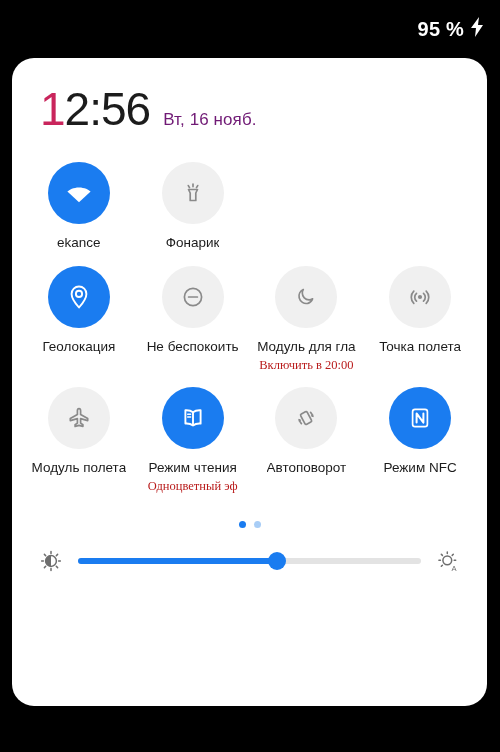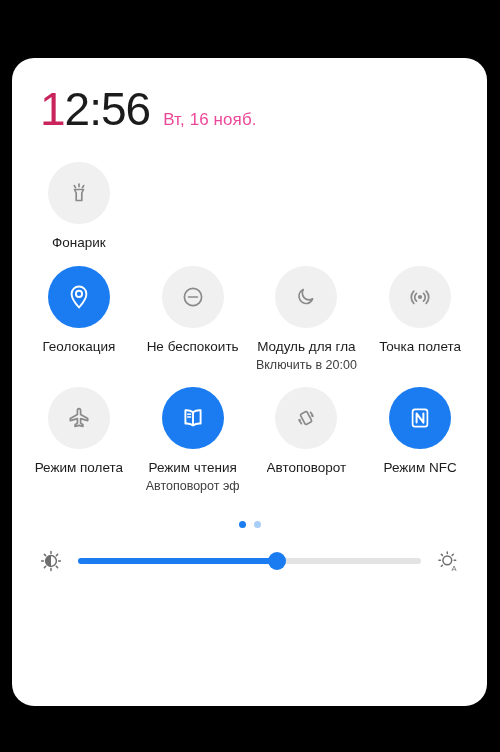--- a/index.html
+++ b/index.html
@@ -71,21 +71,21 @@
     font-weight: normal;
     color: #1c1c1c;
     letter-spacing: -1px;
     line-height: 1;
   }
   .clock-time .hh-first {
     color: #c9255c;
   }
   .clock-date {
     font-size: 17px;
-    color: #ec4899;
+    color: #701a75;
     margin-left: 13px;
     letter-spacing: 0.1px;
   }
 
   
   .tiles {
     padding: 16px 10px 0 10px;
   }
   .tile-row {
     display: flex;
@@ -118,26 +118,27 @@
     color: #1c1c1c;
     text-align: center;
     white-space: nowrap;
     overflow: hidden;
     max-width: 116px;
     line-height: 1.25;
   }
   .tile-sub {
     margin-top: 2px;
     font-size: 12.5px;
-    color: #404040;
+    color: #b91c1c;
     text-align: center;
     white-space: nowrap;
     overflow: hidden;
     max-width: 116px;
     line-height: 1.25;
+    font-family: Liberation Serif, serif;
   }
   .tile-sub:empty { display: none; }
 
   
   .ico { display: block; }
   .ico .s {
     fill: none;
     stroke: #8a8a8a;
     stroke-width: 1.7;
     stroke-linecap: round;
@@ -247,35 +248,56 @@
     stroke-width: 1.6;
     stroke-linecap: round;
     stroke-linejoin: round;
   }
 </style>
 </head>
 <body>
 
 <div class="screen">
 
+  <div class="status-bar">
+    <div class="status-right">
+      <span class="status-battery-text">95 %</span>
+      <span class="bolt-icon">
+        <svg width="14" height="20" viewBox="0 0 14 20">
+          <path d="M9 0 L1 11 L6 11 L5 20 L13 8 L8 8 Z" fill="#ffffff"></path>
+        </svg>
+      </span>
+    </div>
+  </div>
 
   <div class="panel">
 
     <div class="clock-row">
       <div class="clock-time">
         <span class="hh-first">1</span><span>2:56</span>
       </div>
       <div class="clock-date">Вт, 16 нояб.</div>
     </div>
 
     <div class="tiles">
 
       <div class="tile-row">
 
 
+        <div class="tile on">
+          <div class="tile-circle">
+            <span class="ico">
+              <svg width="30" height="30" viewBox="0 0 30 30" class="ico">
+                <path class="f" d="M15 9.5 C9.6 9.5 5.2 11.8 3.4 13.6 L15 24.2 L26.6 13.6 C24.8 11.8 20.4 9.5 15 9.5 Z"></path>
+              </svg>
+            </span>
+          </div>
+          <div class="tile-label">ekance</div>
+
+        </div>
 
 
         <div class="tile">
           <div class="tile-circle">
             <span class="ico">
               <svg width="26" height="26" viewBox="0 0 26 26" class="ico">
                 <path class="s" d="M8.5 9.5 H17.5 L15.8 13 V20.5 H10.2 V13 Z"></path>
                 <path class="s" d="M13 4 V6.6 M8.3 5.6 L9.5 7.6 M17.7 5.6 L16.5 7.6"></path>
               </svg>
             </span>
@@ -347,36 +369,36 @@
       <div class="tile-row">
 
         <div class="tile">
           <div class="tile-circle">
             <span class="ico">
               <svg width="26" height="26" viewBox="0 0 26 26" class="ico">
                 <path class="s" d="M13 3.6 C11.9 3.6 11.4 4.5 11.4 5.7 V9.6 L4.3 13.6 V15.6 L11.4 13.6 V18.1 L9.1 19.8 V21.4 L13 20.4 L16.9 21.4 V19.8 L14.6 18.1 V13.6 L21.7 15.6 V13.6 L14.6 9.6 V5.7 C14.6 4.5 14.1 3.6 13 3.6 Z"></path>
               </svg>
             </span>
           </div>
-          <div class="tile-label">Режим полета</div>
+          <div class="tile-label">Модуль полета</div>
 
         </div>
 
         <div class="tile on">
           <div class="tile-circle">
             <span class="ico">
               <svg width="28" height="28" viewBox="0 0 28 28" class="ico">
                 <path class="s" style="stroke-width:1.9" d="M14 8.2 C12 6.6 9.6 6.1 6.4 6.3 V19.6 C9.6 19.4 12 19.9 14 21.4 C16 19.9 18.4 19.4 21.6 19.6 V6.3 C18.4 6.1 16 6.6 14 8.2 Z"></path>
                 <path class="s" style="stroke-width:1.9" d="M14 8.6 V21.2"></path>
                 <path class="s" style="stroke-width:1.5" d="M8.7 10.2 H11.6 M8.7 12.9 H11.6"></path>
               </svg>
             </span>
           </div>
           <div class="tile-label">Режим чтения</div>
-          <div class="tile-sub">Автоповорот эф</div>
+          <div class="tile-sub">Одноцветный эф</div>
         </div>
 
         <div class="tile">
           <div class="tile-circle">
             <span class="ico">
               <svg width="26" height="26" viewBox="0 0 26 26" class="ico">
                 <rect class="s" x="9.4" y="7.2" width="7.4" height="11.6" rx="1.4" transform="rotate(-28 13 13)"></rect>
                 <path class="s" d="M17.6 7.4 A7.4 7.4 0 0 1 19.6 11.2"></path>
                 <path class="f" d="M20.6 12.2 L17.6 11.1 L20.1 9.1 Z"></path>
                 <path class="s" d="M8.4 18.6 A7.4 7.4 0 0 1 6.4 14.8"></path>

